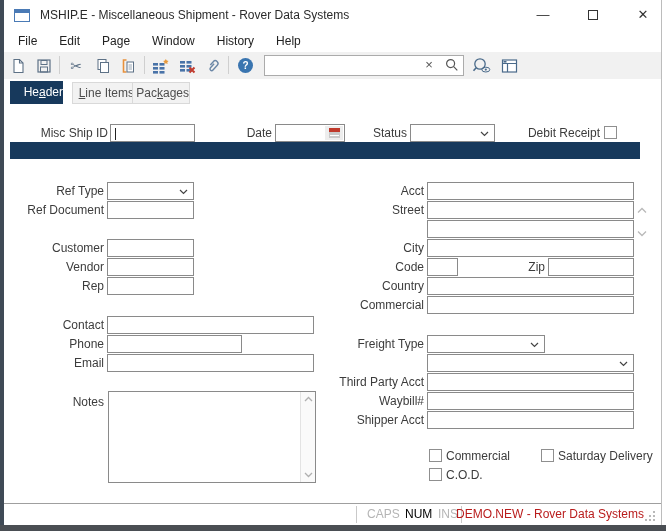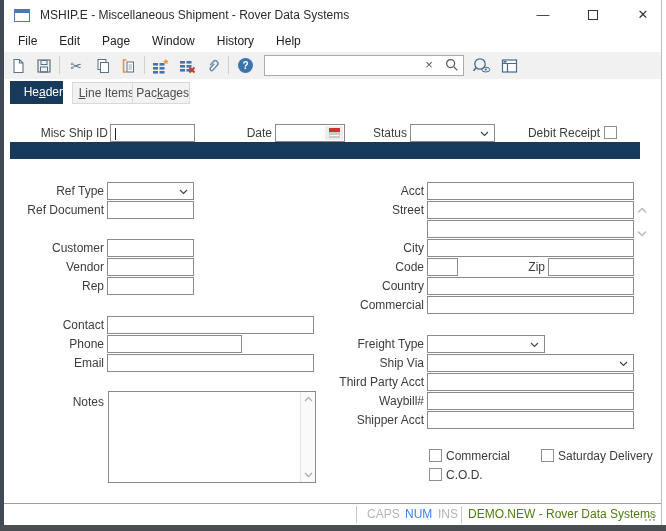--- a/index.html
+++ b/index.html
@@ -298,21 +298,20 @@
   <input class="abs fld" style="left: 427px; top: 277px; width: 207px;" value="">
   <div class="abs lbl" style="left:330px;top:296px;width:94px">Commercial</div>
   <input class="abs fld" style="left: 427px; top: 296px; width: 207px;" value="">
 
   <div class="abs lbl" style="left:330px;top:335px;width:94px">Freight Type</div>
   <div class="combo" style="left:427px;top:335px;width:118px">
     <svg width="9" height="6" viewBox="0 0 9 6">
         <path d="M1 1 L4.5 4.5 L8 1" fill="none" stroke="#444" stroke-width="1.2"></path>
       </svg>
   </div>
-  <div class="abs lbl" style="left:330px;top:354px;width:94px">Ship Via</div>
   <div class="combo" style="left:427px;top:354px;width:207px">
     <svg width="9" height="6" viewBox="0 0 9 6">
         <path d="M1 1 L4.5 4.5 L8 1" fill="none" stroke="#444" stroke-width="1.2"></path>
       </svg>
   </div>
   <div class="abs lbl" style="left:330px;top:373px;width:94px">Third Party Acct</div>
   <input class="abs fld" style="left: 427px; top: 373px; width: 207px;" value="">
   <div class="abs lbl" style="left:330px;top:392px;width:94px">Waybill#</div>
   <input class="abs fld" style="left: 427px; top: 392px; width: 207px;" value="">
   <div class="abs lbl" style="left:330px;top:411px;width:94px">Shipper Acct</div>
@@ -321,24 +320,24 @@
   <span class="cb" style="left:429px;top:449px"></span>
   <div class="cb-lbl" style="left:446px;top:449px">Commercial</div>
   <span class="cb" style="left:541px;top:449px"></span>
   <div class="cb-lbl" style="left:558px;top:449px">Saturday Delivery</div>
   <span class="cb" style="left:429px;top:468px"></span>
   <div class="cb-lbl" style="left:446px;top:468px">C.O.D.</div>
 
   <div class="abs" id="statusbar">
     <div class="abs st-sep" style="left:352px"></div>
     <div class="abs st st-dim" style="left:363px">CAPS</div>
-    <div class="abs st" style="left:401px;color:#3b82f6">NUM</div>
+    <div class="abs st" style="left:401px;color:#000000">NUM</div>
     <div class="abs st st-dim" style="left:434px">INS</div>
     <div class="abs st-sep" style="left:457px"></div>
-    <div class="abs st" style="left:464px;color:#4d7c0f">DEMO.NEW - Rover Data Systems</div>
+    <div class="abs st" style="left:452px;color:#b91c1c">DEMO.NEW - Rover Data Systems</div>
     <div id="grip">
       <i style="right:0;bottom:0"></i>
         <i style="right:4px;bottom:0"></i>
         <i style="right:8px;bottom:0"></i>
       <i style="right:0;bottom:4px"></i>
         <i style="right:4px;bottom:4px"></i>
       <i style="right:0;bottom:8px"></i>
     </div>
   </div>
 

